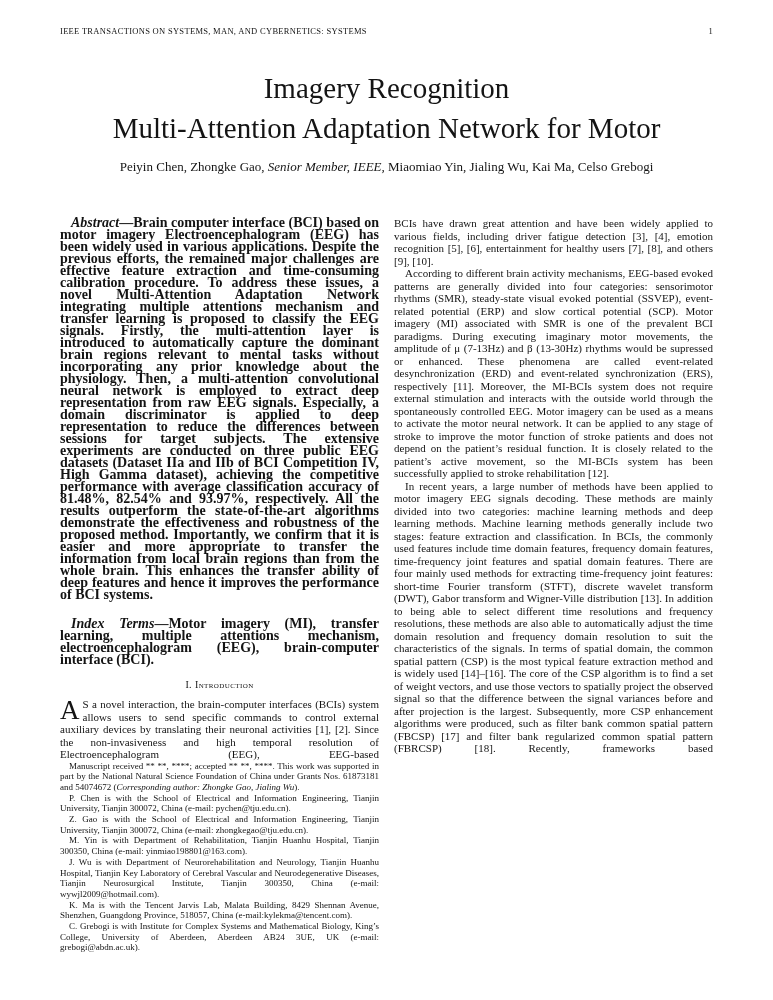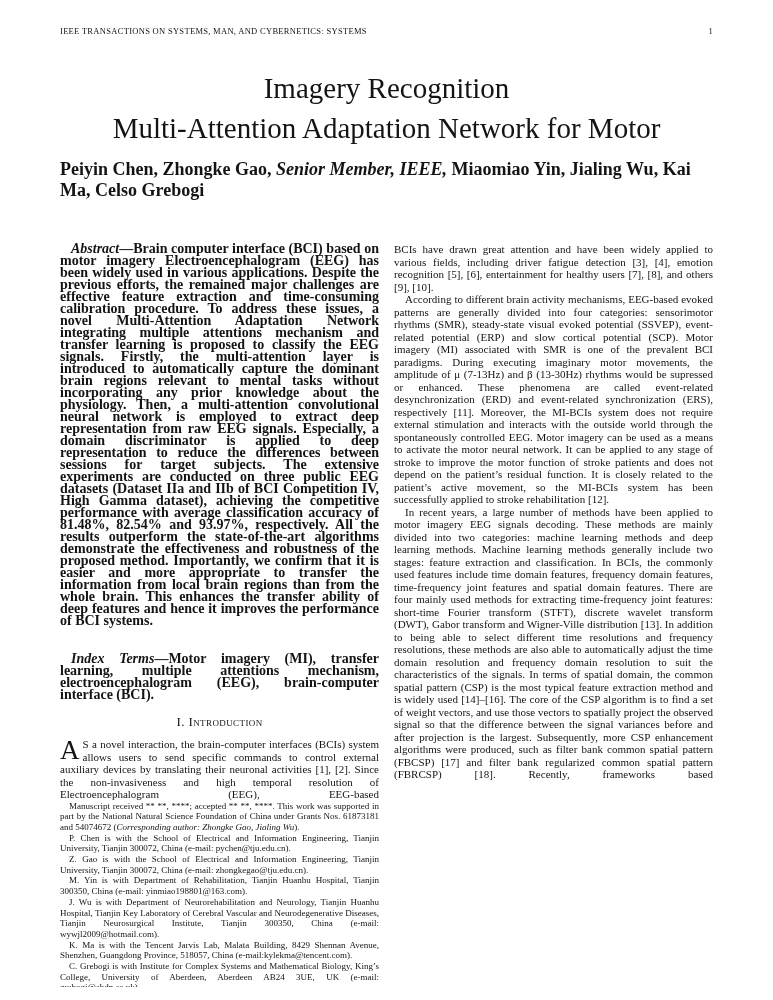--- a/index.html
+++ b/index.html
@@ -24,46 +24,46 @@
     margin:32px 0 0 0;
     text-align:center;
     font-size:29px;
     font-weight:400;
     line-height:40px;
   }
   .title .tline{display:block;}
   
   .authors{
     margin-top:11px;
-    font-size:18px;
-    font-weight:bold;
+    text-align:center;
+    font-size:13px;
   }
   
   .columns{
     display:flex;
     gap:15px;
     margin-top:42px;
     height:744px;
     overflow:hidden;
   }
   .col{width:319px;box-sizing:border-box;}
   .col-left{display:flex;flex-direction:column;}
   p{margin:0;}
   .bold-block{
     font-weight:bold;
     font-size:14px;
     line-height:12px;
     text-align:justify;
     text-indent:11px;
   }
-  .index-terms{margin-top:26px;}
+  .index-terms{margin-top:17px;}
   .lbl{font-style:italic;}
   .section-heading{
     text-align:center;
-    font-size:13px;
+    font-size:10px;
     font-variant:small-caps;
     letter-spacing:0.4px;
     margin-top:13px;
   }
   .body-par{
     font-size:11px;
     line-height:12.5px;
     text-align:justify;
     text-indent:11px;
   }

